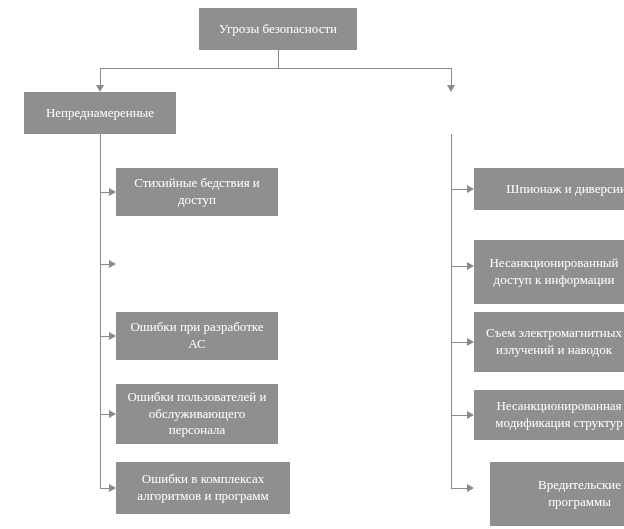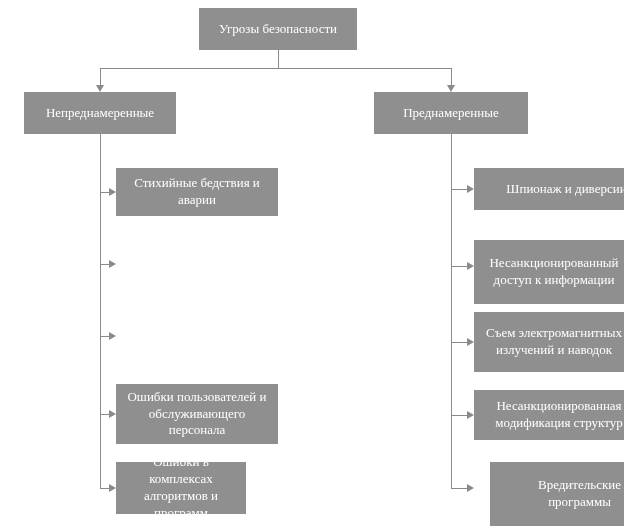--- a/index.html
+++ b/index.html
@@ -63,37 +63,37 @@
   <div class="node" style="left:183px;top:8px;width:158px;height:42px;">Угрозы безопасности</div>
 
   <div class="vline" style="left:262px;top:50px;height:18px;"></div>
   <div class="hline" style="left:84px;top:68px;width:352px;"></div>
   <div class="vline" style="left:84px;top:68px;height:17px;"></div>
   <div class="arrow-down" style="left:80px;top:85px;"></div>
   <div class="vline" style="left:435px;top:68px;height:17px;"></div>
   <div class="arrow-down" style="left:431px;top:85px;"></div>
 
   <div class="node" style="left:8px;top:92px;width:152px;height:42px;">Непреднамеренные</div>
-  <div class="node" style="left:358px;top:92px;width:154px;height:42px;">Преднамеренные</div>
 
   <div class="vline" style="left:84px;top:134px;height:354px;"></div>
   <div class="hline" style="left:84px;top:192px;width:9px;"></div>
   <div class="arrow-right" style="left:93px;top:188px;"></div>
   <div class="hline" style="left:84px;top:264px;width:9px;"></div>
   <div class="arrow-right" style="left:93px;top:260px;"></div>
   <div class="hline" style="left:84px;top:336px;width:9px;"></div>
   <div class="arrow-right" style="left:93px;top:332px;"></div>
   <div class="hline" style="left:84px;top:414px;width:9px;"></div>
   <div class="arrow-right" style="left:93px;top:410px;"></div>
   <div class="hline" style="left:84px;top:488px;width:9px;"></div>
   <div class="arrow-right" style="left:93px;top:484px;"></div>
 
-  <div class="node" style="left:100px;top:168px;width:162px;height:48px;">Стихийные бедствия и аварии</div>
+  <div class="node" style="left:100px;top:168px;width:162px;height:48px;">Стихийные бедствия и доступ</div>
+  <div class="node" style="left:100px;top:312px;width:162px;height:48px;">Ошибки при разработке АС</div>
   <div class="node" style="left:100px;top:384px;width:162px;height:60px;">Ошибки пользователей и обслуживающего персонала</div>
-  <div class="node" style="left:100px;top:462px;width:130px;height:52px;">Ошибки в комплексах алгоритмов и программ</div>
+  <div class="node" style="left:100px;top:462px;width:174px;height:52px;">Ошибки в комплексах алгоритмов и программ</div>
 
   <div class="vline" style="left:435px;top:134px;height:354px;"></div>
   <div class="hline" style="left:435px;top:189px;width:16px;"></div>
   <div class="arrow-right" style="left:451px;top:185px;"></div>
   <div class="hline" style="left:435px;top:266px;width:16px;"></div>
   <div class="arrow-right" style="left:451px;top:262px;"></div>
   <div class="hline" style="left:435px;top:342px;width:16px;"></div>
   <div class="arrow-right" style="left:451px;top:338px;"></div>
   <div class="hline" style="left:435px;top:415px;width:16px;"></div>
   <div class="arrow-right" style="left:451px;top:411px;"></div>

